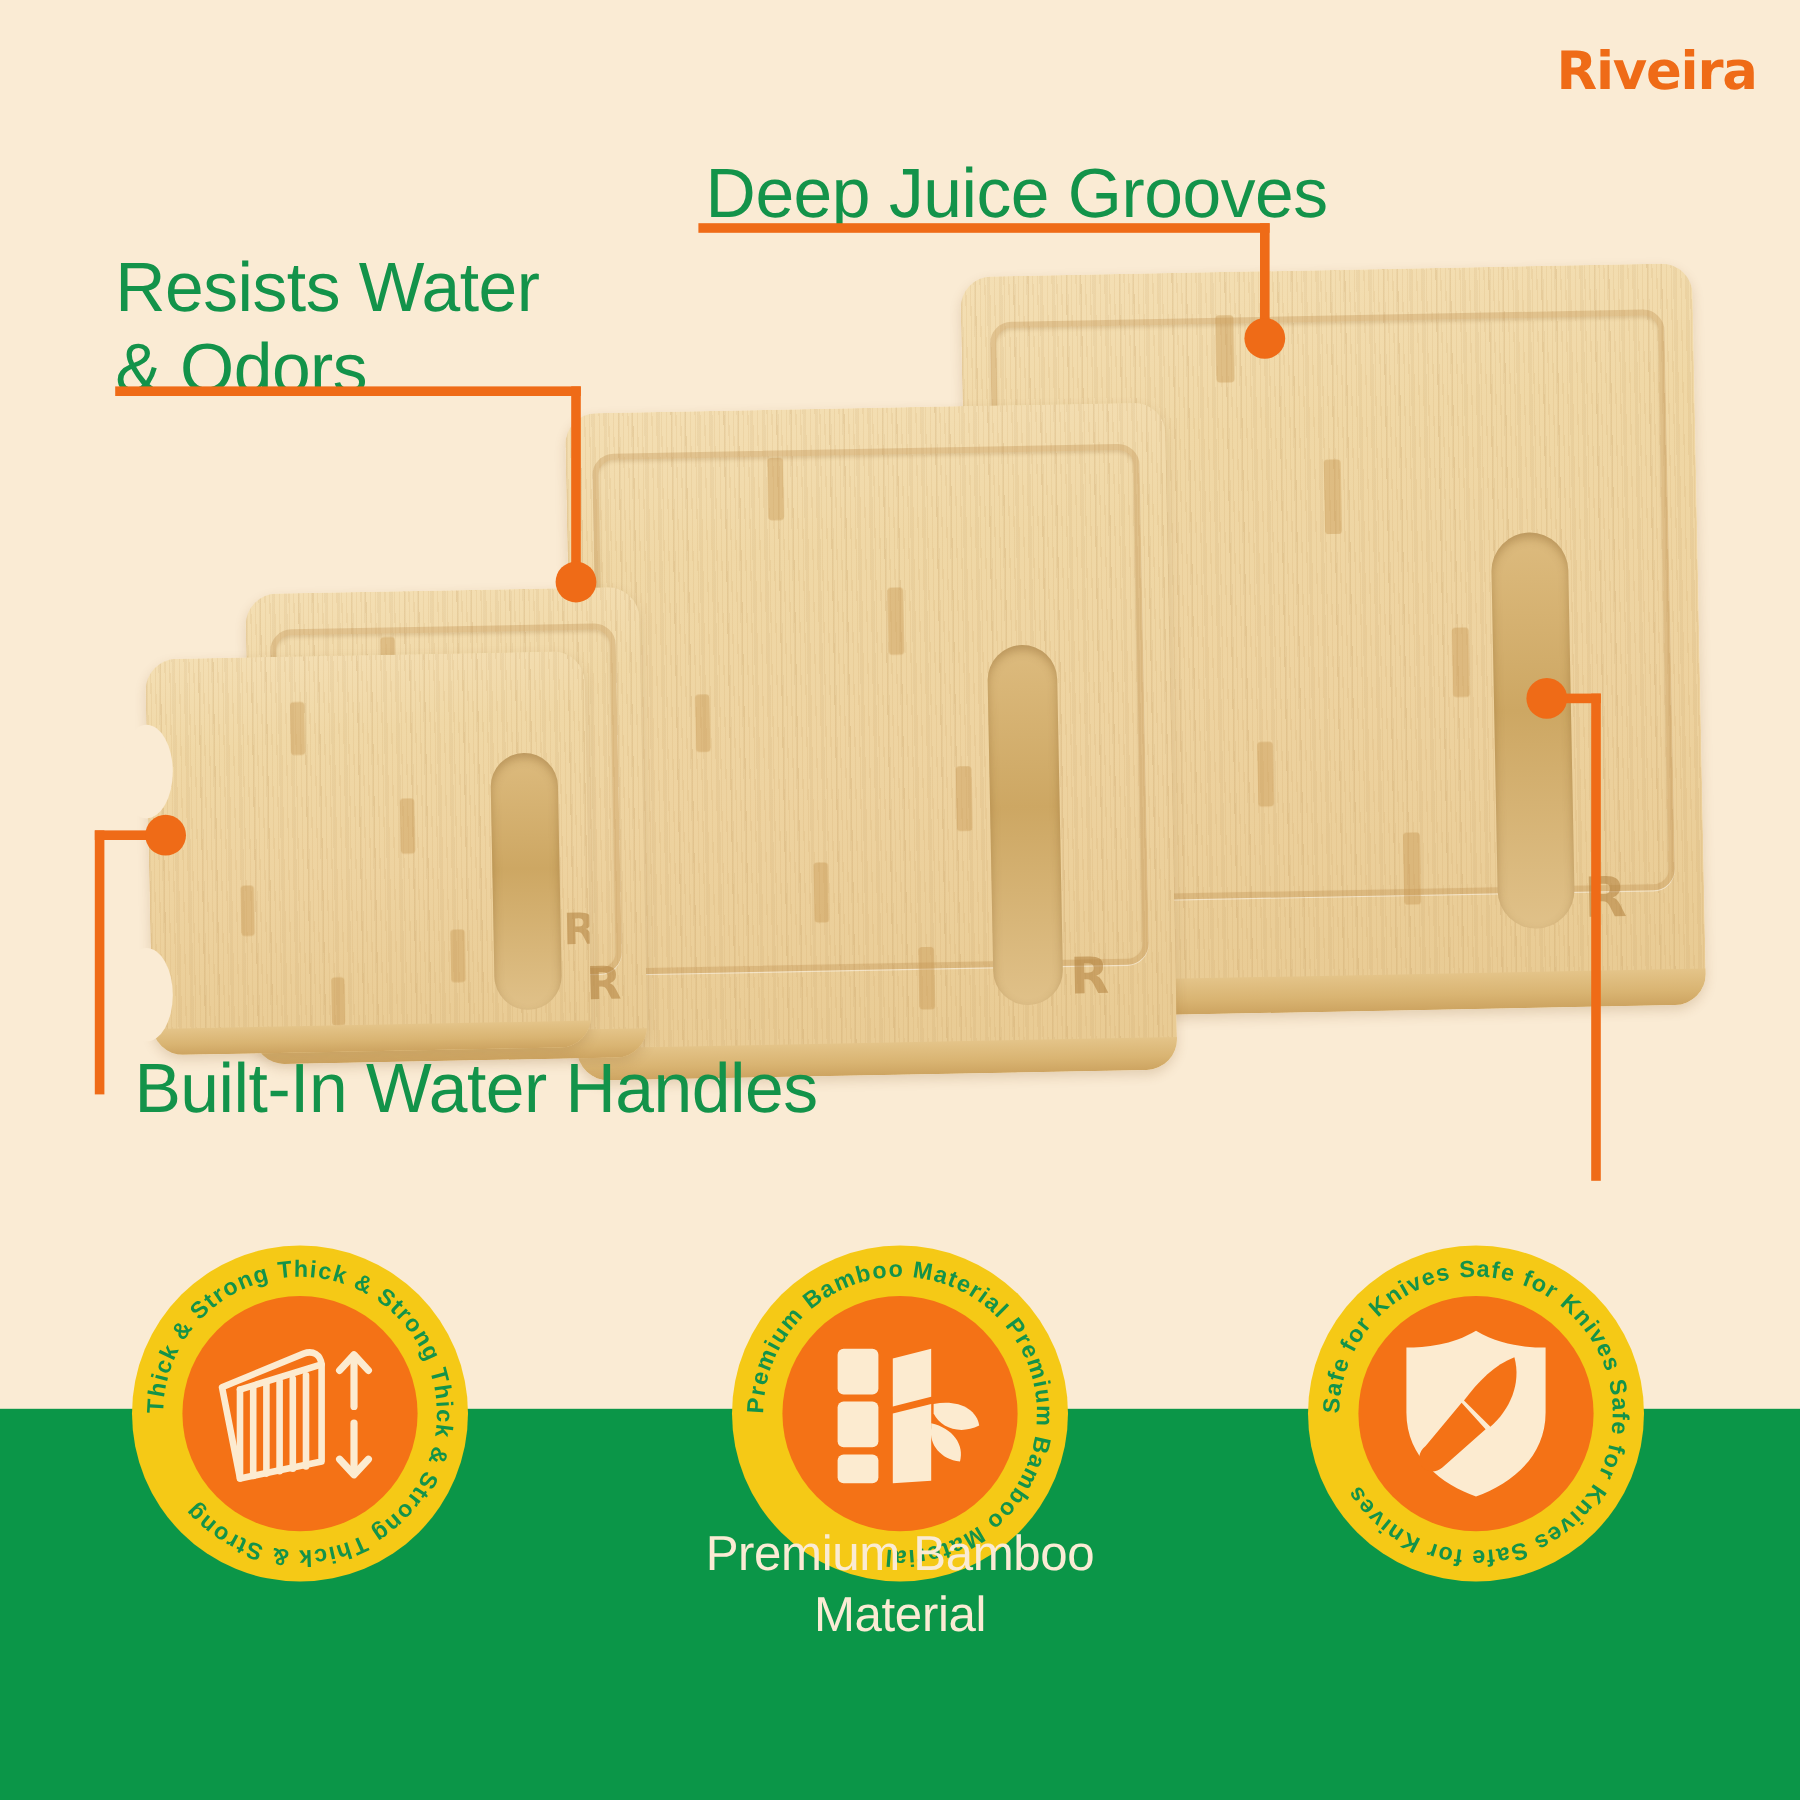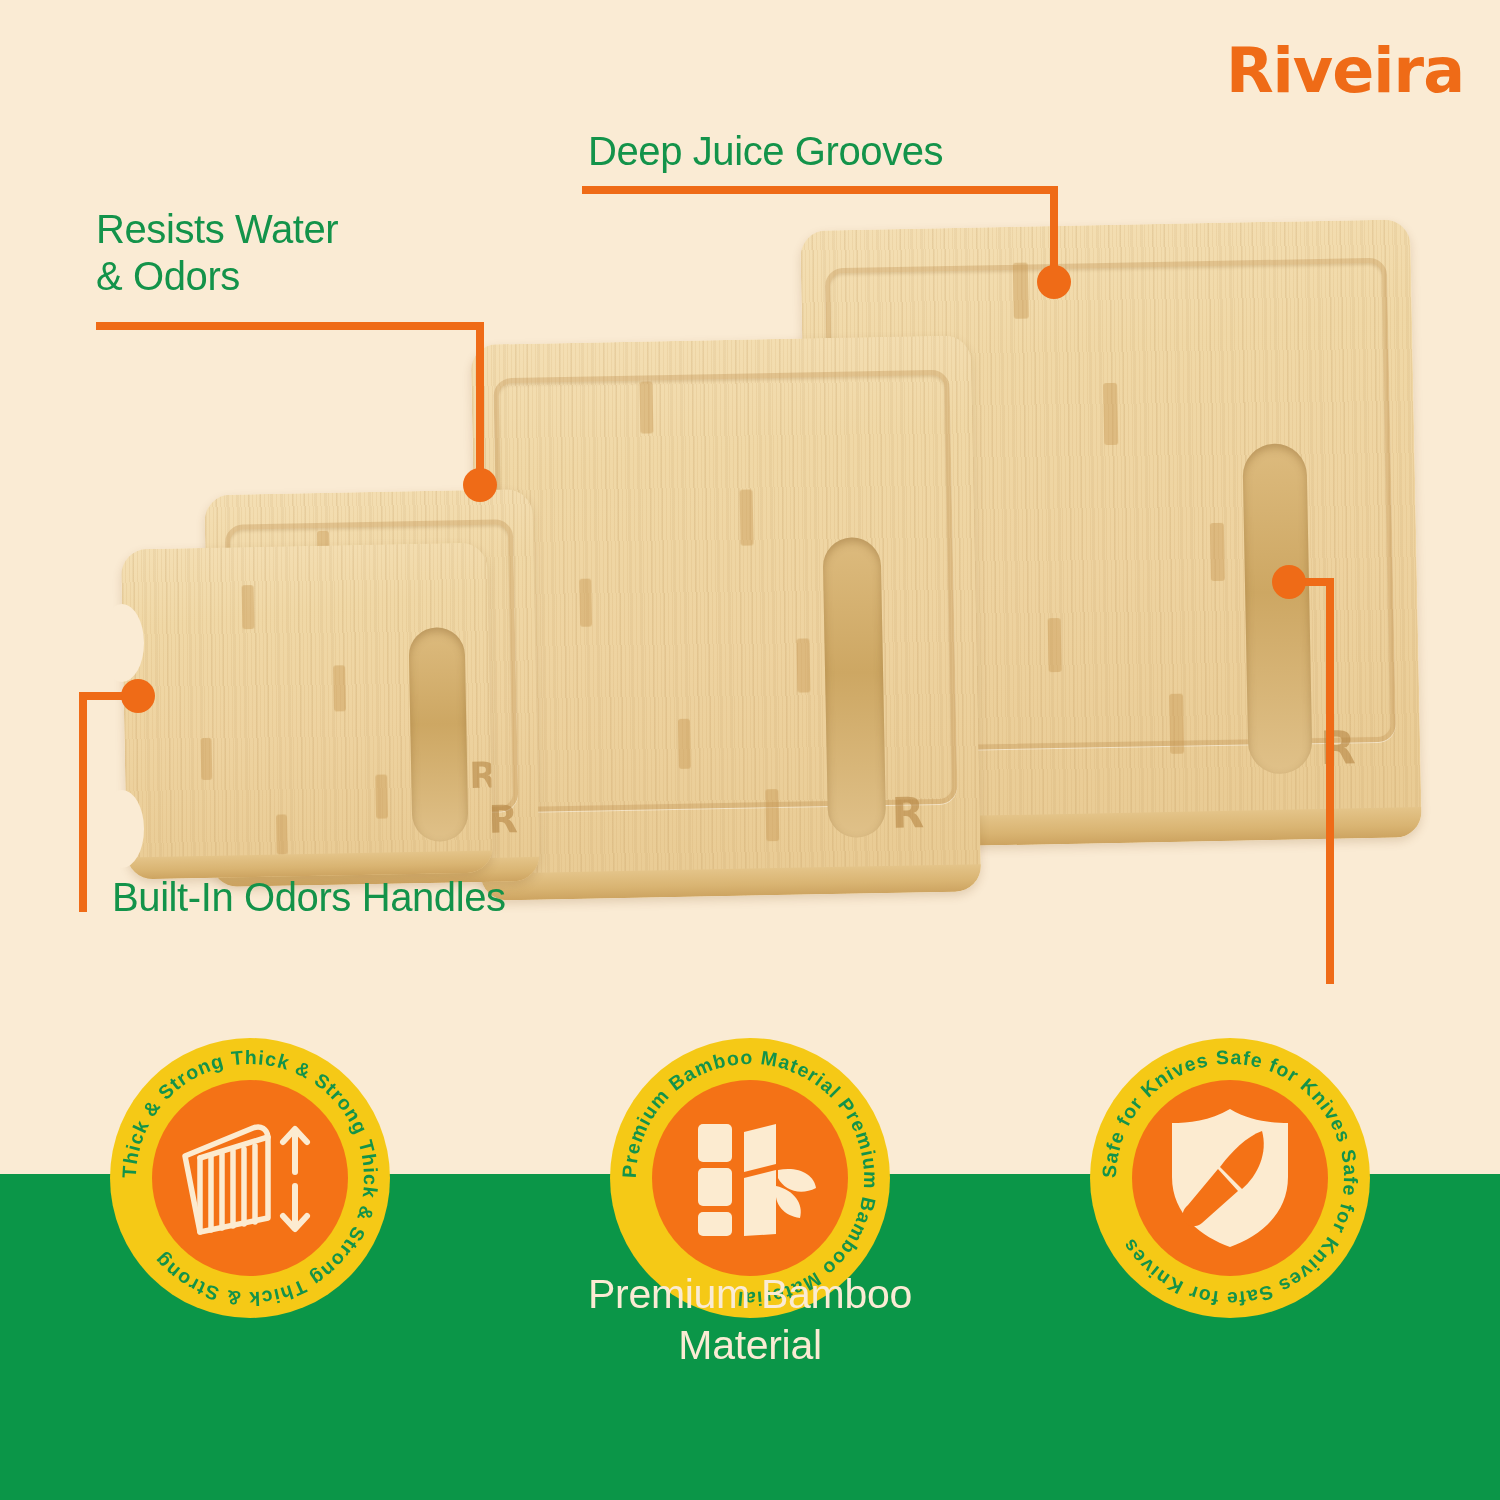--- a/index.html
+++ b/index.html
@@ -12,28 +12,28 @@
   }
   #stage { position:absolute; inset:0; }
 
   
   .band-cream { position:absolute; left:0; top:0; width:1500px; height:1174px; background:#FAEBD4; }
   .band-green { position:absolute; left:0; top:1174px; width:1500px; height:326px; background:#0B9648; }
 
   
   .logo {
     position:absolute; right:36px; top:34px;
-    font-size:62px; font-weight:bold; letter-spacing:-1px;
+    font-size:44px; font-weight:bold; letter-spacing:-1px;
     color:#EF6B17; font-family:"DejaVu Sans", sans-serif;
   }
 
   
   .callout {
     position:absolute; color:#13934A;
-    font-size:40px; font-weight:500; line-height:1.17;
+    font-size:58px; font-weight:500; line-height:1.17;
     white-space:pre-line; letter-spacing:-0.4px;
   }
   #c-water { left:96px; top:206px; }
   #c-juice { left:588px; top:128px; }
   #c-grip  { left:112px; top:874px; }
   #c-rev   { left:884px; top:934px; }
 
   
   .ln { position:absolute; background:#EF6B17; }
   .dot {
@@ -181,21 +181,21 @@
 &amp; Odors</div>
   <div class="ln" style="left:96px; top:322px; width:388px; height:8px;"></div>
   <div class="ln" style="left:476px; top:322px; width:8px; height:158px;"></div>
   <div class="dot" style="left:463px; top:468px;"></div>
 
   <div class="callout" id="c-juice">Deep Juice Grooves</div>
   <div class="ln" style="left:582px; top:186px; width:476px; height:8px;"></div>
   <div class="ln" style="left:1050px; top:186px; width:8px; height:90px;"></div>
   <div class="dot" style="left:1037px; top:265px;"></div>
 
-  <div class="callout" id="c-grip">Built-In Odors Handles</div>
+  <div class="callout" id="c-grip">Built-In Water Handles</div>
   <div class="ln" style="left:79px; top:692px; width:8px; height:220px;"></div>
   <div class="ln" style="left:79px; top:692px; width:62px; height:8px;"></div>
   <div class="dot" style="left:121px; top:679px;"></div>
 
   <div class="ln" style="left:1294px; top:578px; width:40px; height:8px;"></div>
   <div class="ln" style="left:1326px; top:578px; width:8px; height:406px;"></div>
   <div class="dot" style="left:1272px; top:565px;"></div>
 
   <div class="badge-wrap" style="left:110px; top:1038px;">
     <div class="ring">

